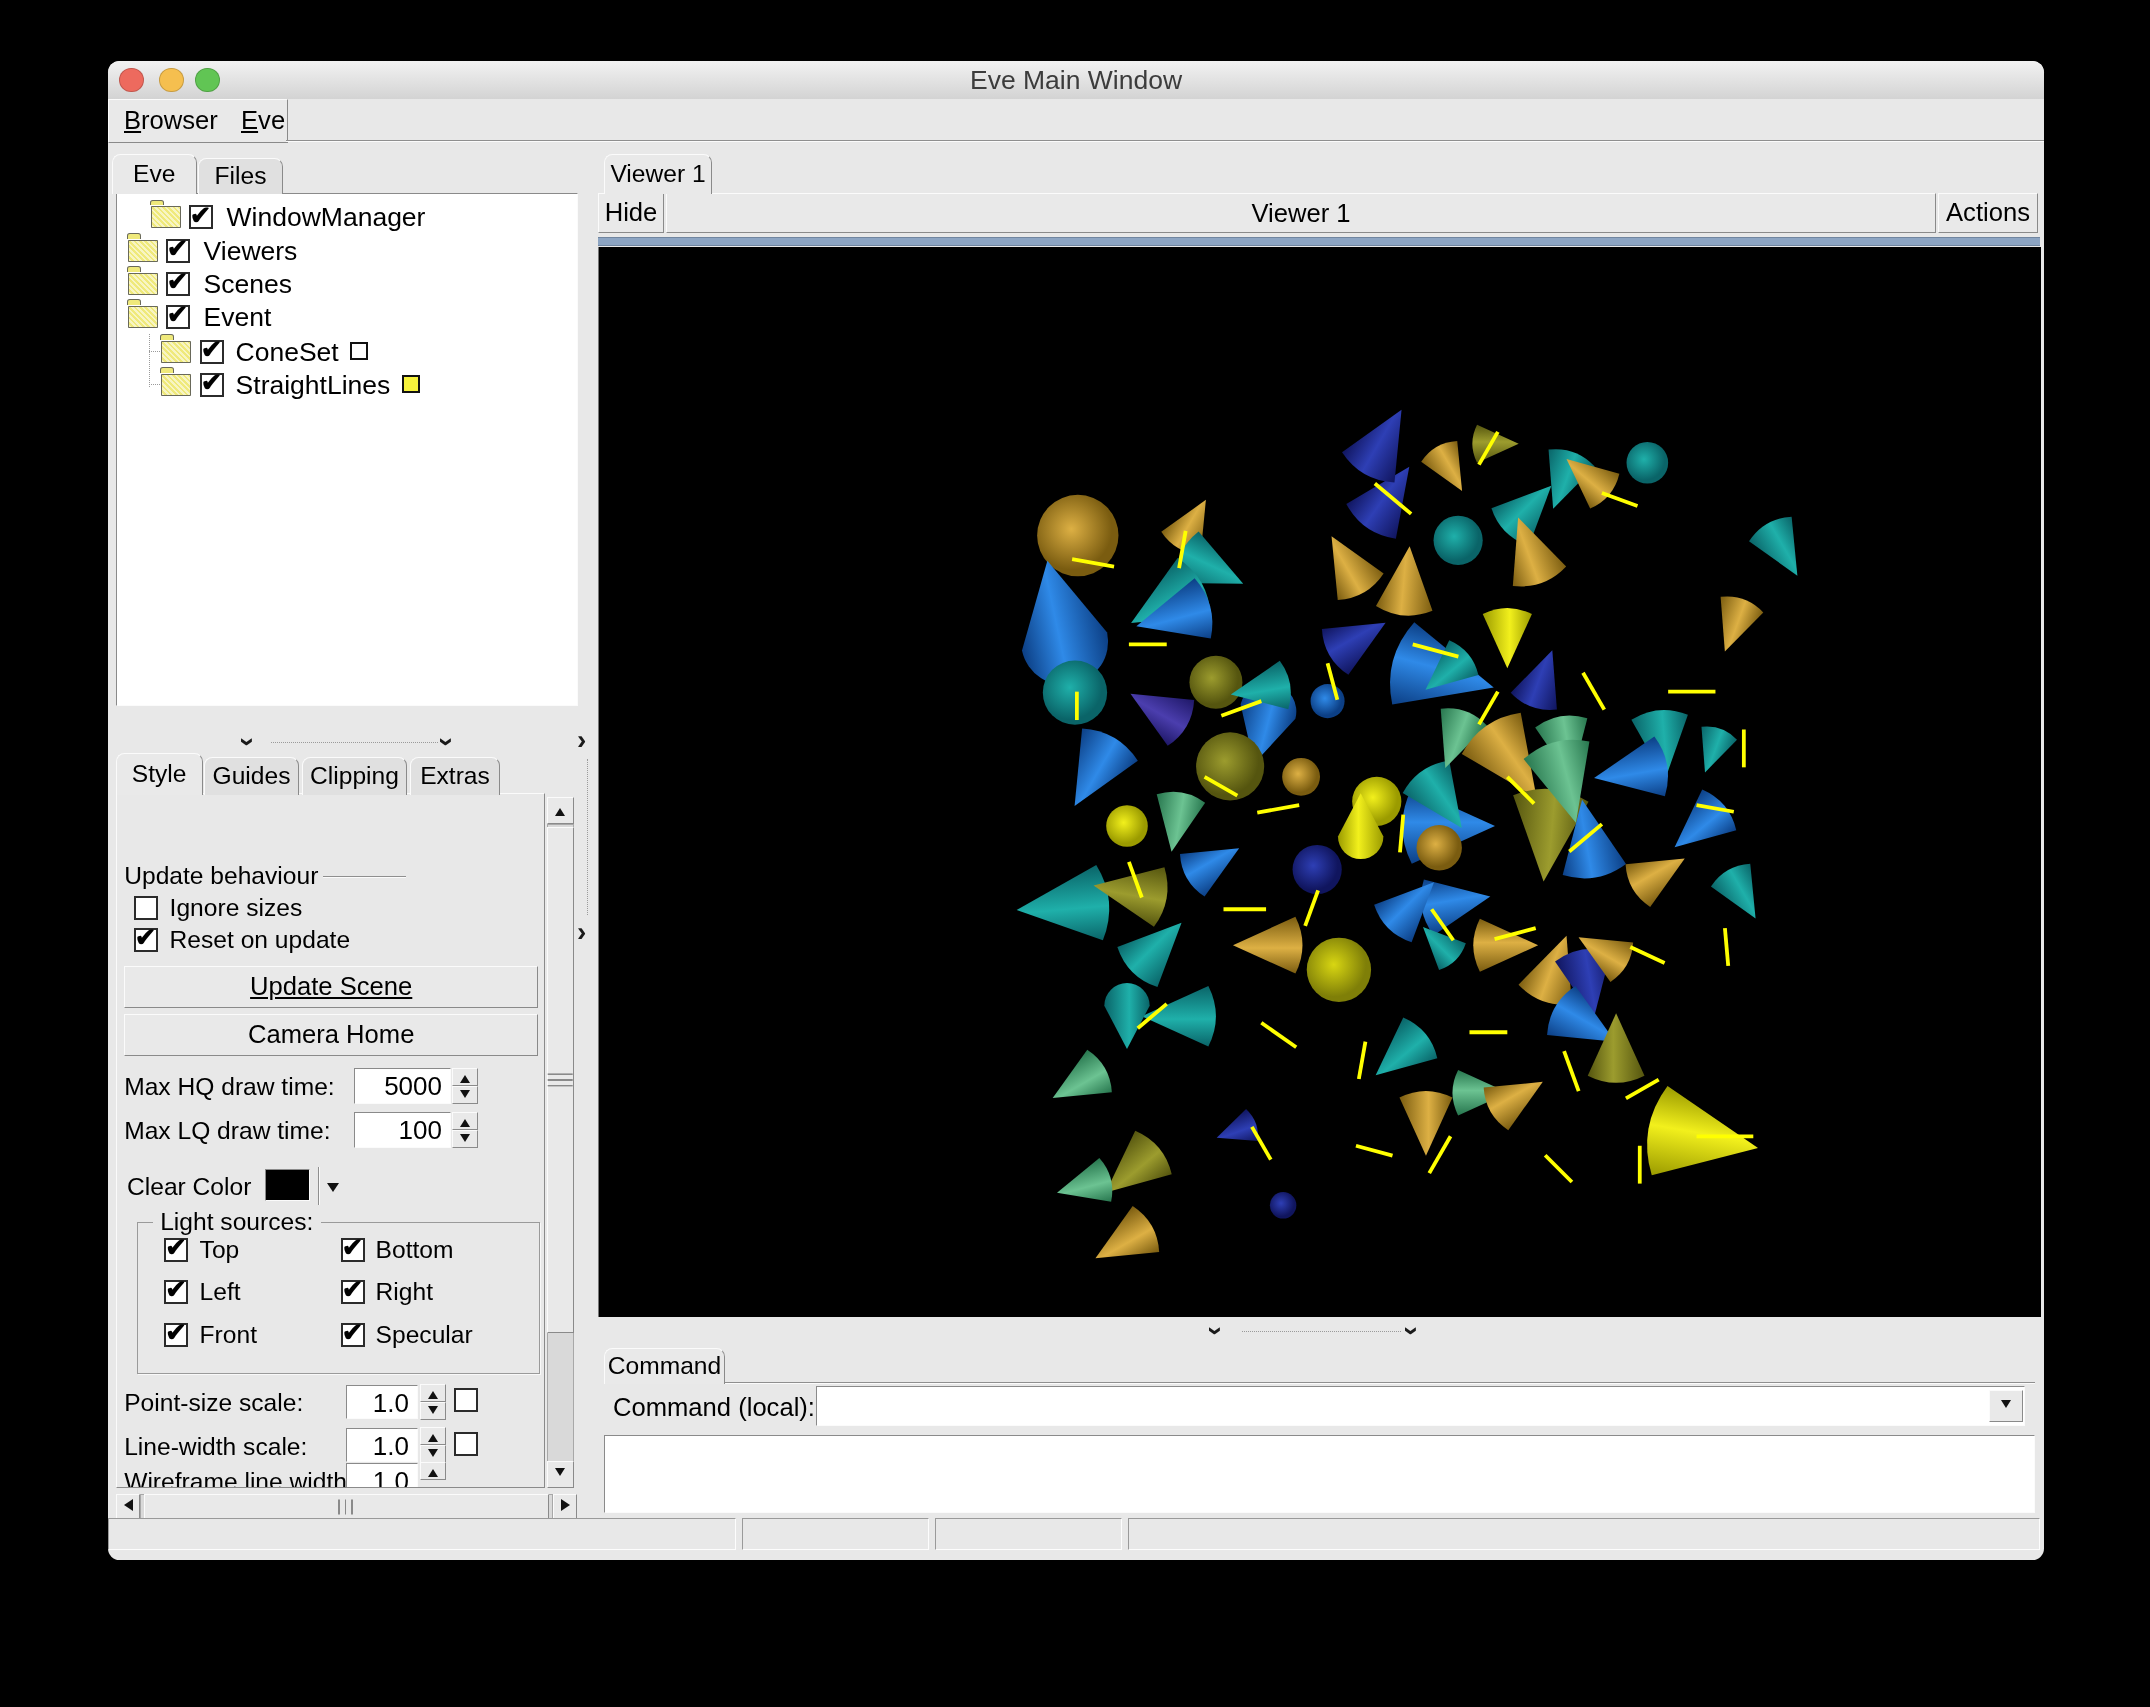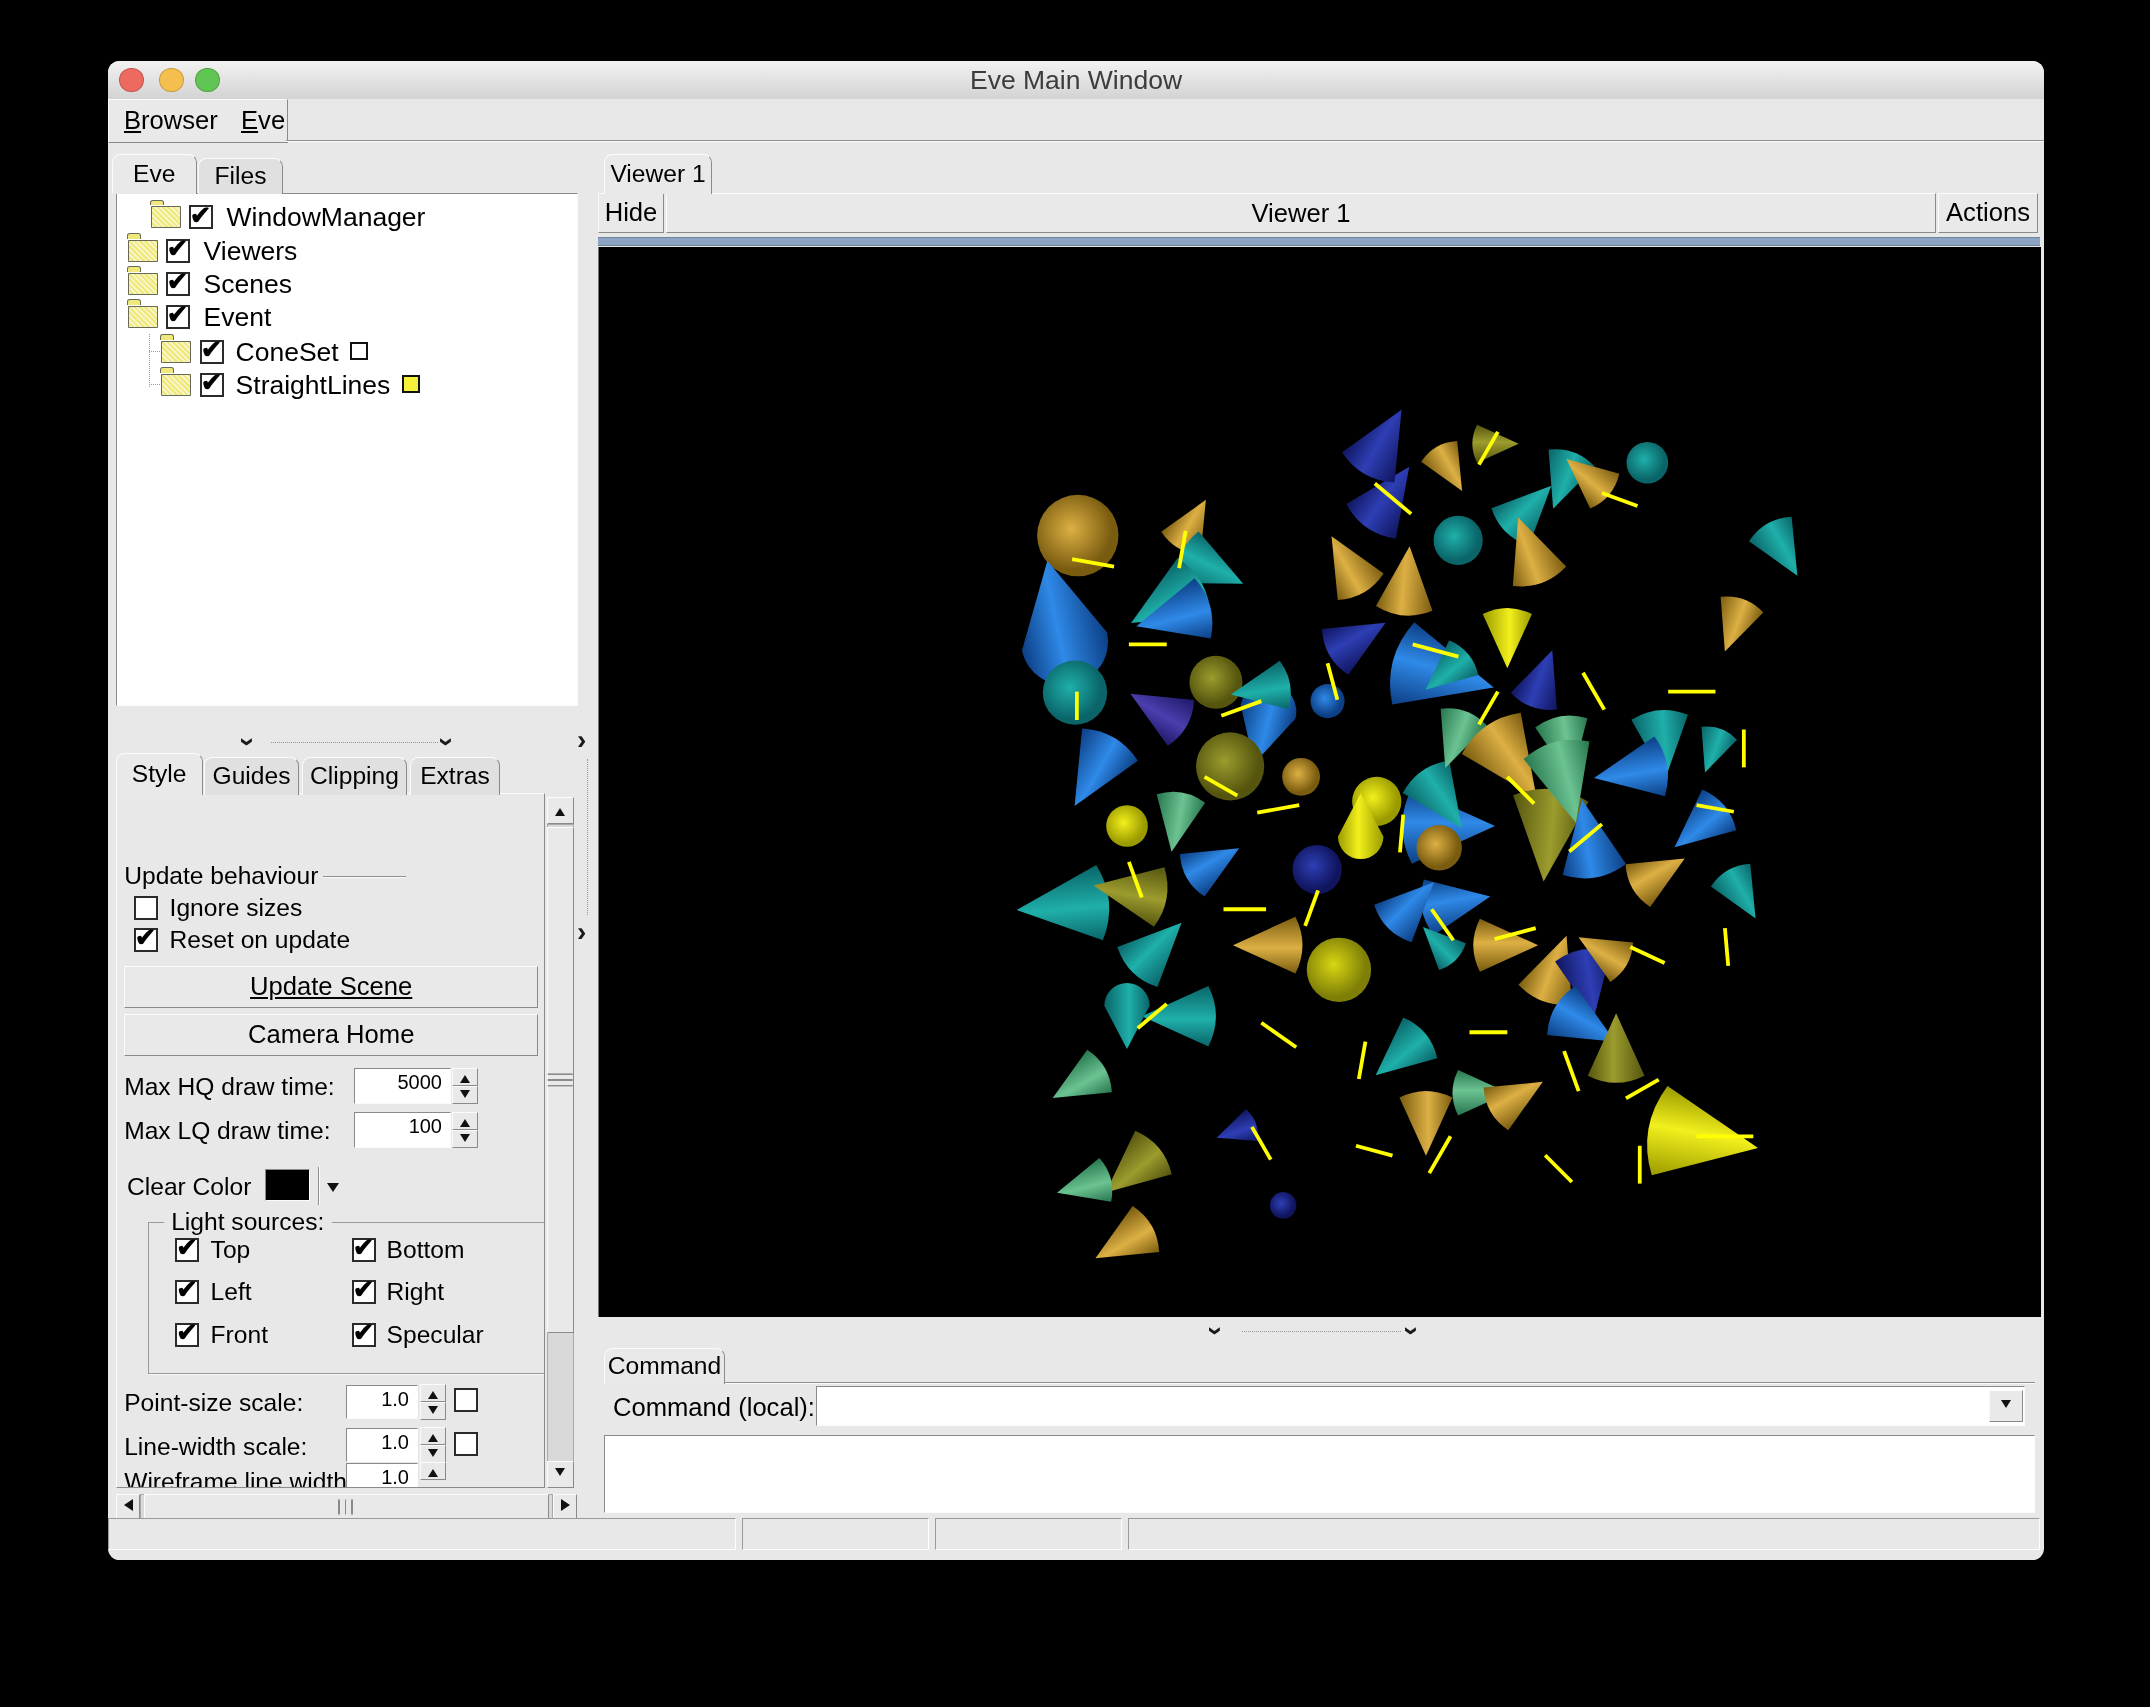--- a/index.html
+++ b/index.html
@@ -41,21 +41,21 @@
   .cb.on::after{content:"\2714";position:absolute;left:-0.9px;top:-7.6px;font-size:25.6px;font-weight:bold;color:#000;}
   .sq{display:inline-block;width:18px;height:18px;border:2.8px solid #111;box-sizing:border-box;vertical-align:middle;margin-left:11.4px;margin-top:-5.7px;}
   .dot-h{position:absolute;border-top:1.9px dotted #9a9a9a;}
   .dot-v{position:absolute;border-left:1.9px dotted #9a9a9a;}
   .chev{position:absolute;font-size:28px;line-height:28px;color:#1a1a1a;font-weight:bold;}
   
   #editor{position:absolute;left:7.6px;top:732px;width:429px;height:695px;background:#e8e8e8;
     border:1.9px solid;border-color:#fbfbfb #8a8a8a #8a8a8a #fbfbfb;box-sizing:border-box;overflow:hidden;}
   .lbl{position:absolute;font-size:24.6px;white-space:nowrap;}
   .spinfield{position:absolute;background:#fff;border:1.9px solid;border-color:#8a8a8a #fbfbfb #fbfbfb #8a8a8a;
-    box-sizing:border-box;font-size:20px;text-align:right;padding:1.9px 7.6px 0 0;}
+    box-sizing:border-box;font-size:26px;text-align:right;padding:1.9px 7.6px 0 0;}
   .spinbtns{position:absolute;width:26.5px;height:36px;}
   .sb{position:absolute;left:0;width:26.5px;height:18px;background:#e9e9e9;border:1.9px solid;
     border-color:#fbfbfb #8a8a8a #8a8a8a #fbfbfb;box-sizing:border-box;}
   .tu{width:0;height:0;border:5.7px solid transparent;border-bottom:8.5px solid #111;margin:0 auto;margin-top:0.9px;}
   .td{width:0;height:0;border:5.7px solid transparent;border-top:8.5px solid #111;margin:0 auto;margin-top:2.8px;}
   .tl{width:0;height:0;border:6.6px solid transparent;border-right:9.5px solid #111;margin-top:3.8px;margin-left:1.9px;}
   .tr{width:0;height:0;border:6.6px solid transparent;border-left:9.5px solid #111;margin-top:3.8px;margin-left:7.6px;}
   .fieldset{position:absolute;border:0.9px solid #9a9a9a;box-shadow:0.9px 0.9px 0 rgba(255,255,255,.8);}
   .legend{position:absolute;top:-15px;left:15px;background:#e8e8e8;padding:0 7.6px;font-size:24.6px;}
   
@@ -184,21 +184,21 @@
         </div>
     </div>
 
     <span class="lbl" style="left:10.4px;top:379px;">Clear Color</span>
     <div class="sunken" style="position: absolute; left: 148px; top: 375px; width: 45px; height: 32px; box-sizing: border-box; background: rgb(0, 0, 0);"></div>
     <div class="vgroove" style="left:201px;top:373px;height:38px;"></div>
     <div class="abs" style="left:210px;top:386px;">
         <div class="td" style="border-width:6.6px;border-top-width:9.5px;"></div>
       </div>
 
-    <div class="fieldset" style="left:31px;top:428px;width:401px;height:150px;padding-left:20px;">
+    <div class="fieldset" style="left:20px;top:428px;width:401px;height:150px;">
       <span class="legend">Light sources:</span>
       <span class="cb on" style="left:26.5px;top:15px;"></span>
       <span class="lbl" style="left:62px;top:13.2px;">Top</span>
       <span class="cb on" style="left:203px;top:15px;"></span>
       <span class="lbl" style="left:238px;top:13.2px;">Bottom</span>
       <span class="cb on" style="left:26.5px;top:57px;"></span>
       <span class="lbl" style="left:62px;top:55px;">Left</span>
       <span class="cb on" style="left:203px;top:57px;"></span>
       <span class="lbl" style="left:238px;top:55px;">Right</span>
       <span class="cb on" style="left:26.5px;top:100px;"></span>

